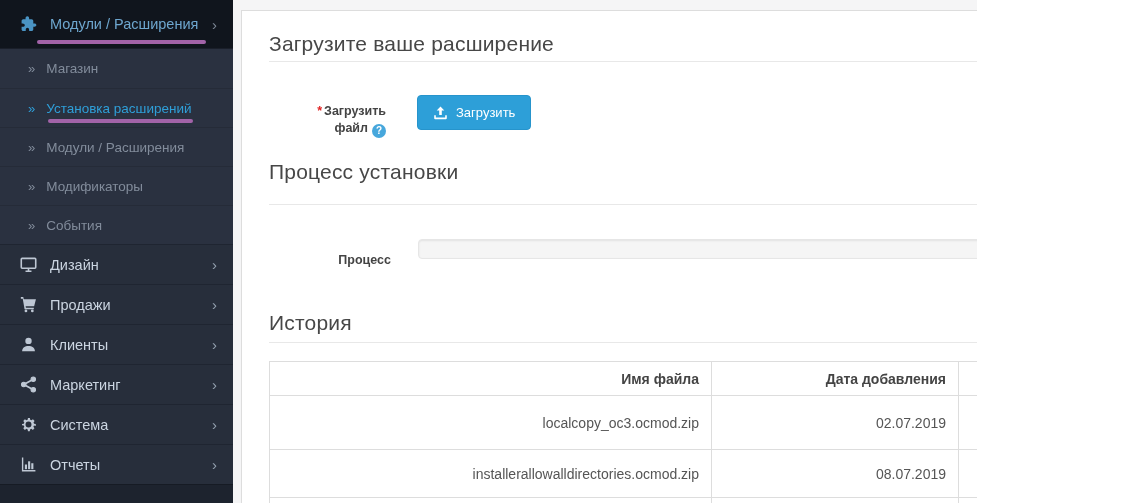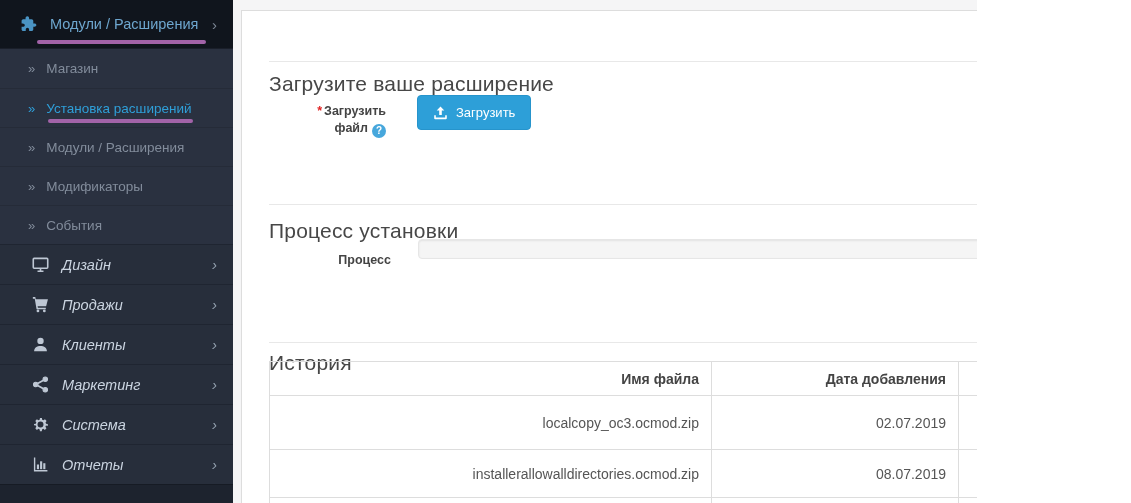--- a/index.html
+++ b/index.html
@@ -20,35 +20,35 @@
   .parent-active{height:48px; display:flex; align-items:center; padding-left:20px;
     background:var(--sidebar_active_bg); color:var(--parent_link); font-size:14.5px; position:relative;}
   .parent-active .mi{margin-right:13px; color:#4a94c4;}
   .parent-active .chev{position:absolute; right:16px; color:#7c8795; font-size:15px;}
   .submenu{background:var(--submenu_bg); border-top:1px solid #1a1f2a;}
   .sub-item{height:39px; display:flex; align-items:center; padding-left:28px;
     color:var(--sidebar_muted); font-size:13.5px; border-top:1px solid #252b38; cursor:pointer;}
   .submenu .sub-item:first-child{border-top:none;}
   .sub-item .guill{margin-right:11px; font-size:13px;}
   .sub-item.active{color:var(--link_blue);}
-  .parent-item{height:40px; display:flex; align-items:center; padding-left:32px;
-    color:var(--sidebar_text); font-size:14.5px; border-top:1px solid var(--sidebar_sep); cursor:pointer;font-style:italic;}
+  .parent-item{height:40px; display:flex; align-items:center; padding-left:20px;
+    color:var(--sidebar_text); font-size:14.5px; border-top:1px solid var(--sidebar_sep); cursor:pointer;}
   .parent-item .mi{margin-right:13px; opacity:.92;}
   .parent-item .chev{margin-left:auto; margin-right:16px; color:#93a0ae; font-size:15px;}
   .sidebar-bottom{height:21px; background:#1d232e; border-top:1px solid #161b24;}
   .mi{width:17px; height:17px; display:inline-flex; align-items:center; justify-content:center; flex:none;}
   .mi svg{width:17px; height:17px; display:block;}
   .hl{position:absolute; height:4px; border-radius:2px; background:var(--annotation_purple); z-index:3;}
   .hl-parent{left:37px; top:40px; width:169px;}
   .hl-sub{left:48px; top:119px; width:145px;}
 
   
   .panel{position:absolute; left:241px; top:10px; width:890px; height:494px; background:#fff;
     border-top:1px solid var(--panel_border); border-left:1px solid var(--panel_border);}
-  .sec-title{position:absolute; left:27px; font-size:21px; font-weight:400; color:var(--title_color); letter-spacing:.2px;margin-top:40px;}
+  .sec-title{position:absolute; left:27px; font-size:21px; font-weight:400; color:var(--title_color); letter-spacing:.2px;}
   .divider{position:absolute; left:27px; width:845px; height:1px; background:var(--divider);}
 
   .form-label{position:absolute; left:27px; width:117px; text-align:right;
     font-size:12.5px; font-weight:bold; color:var(--label_color); line-height:17px;}
   .req{color:#e02222; margin-right:2px;}
   .help-icon{display:inline-flex; width:14px; height:14px; border-radius:50%; background:#47a7dc; color:#fff;
     font-size:10px; font-weight:bold; align-items:center; justify-content:center; vertical-align:-2px; margin-left:4px; cursor:pointer;}
 
   .btn-upload{position:absolute; left:175px; top:84px; height:35px; padding:0 15px;
     background:var(--accent); border:1px solid #2694cc; border-radius:4px; color:#fff;
@@ -199,21 +199,21 @@
     </div>
 
     <button class="btn-upload">
       <svg viewBox="0 0 15 14" fill="#ffffff">
           <path d="M7.5 0.6l3.8 3.9H8.8V9H6.2V4.5H3.7z"></path>
           <path d="M1.2 9.3v3c0 .5.4.9.9.9h10.8c.5 0 .9-.4.9-.9v-3h-1.6v2.2H2.8V9.3z"></path>
         </svg>
       <span>Загрузить</span>
     </button>
 
-    <h2 class="sec-title" style="top:168px">Процесс установки</h2>
+    <h2 class="sec-title" style="top:149px">Процесс установки</h2>
     <div class="divider" style="top:193px"></div>
 
     <div class="form-label" style="top:241px; width:122px">Процесс</div>
     <div class="progress">
       <div class="progress-fill" style="width: 0%;"></div>
     </div>
 
     <h2 class="sec-title" style="top:300px">История</h2>
     <div class="divider" style="top:331px"></div>
 

